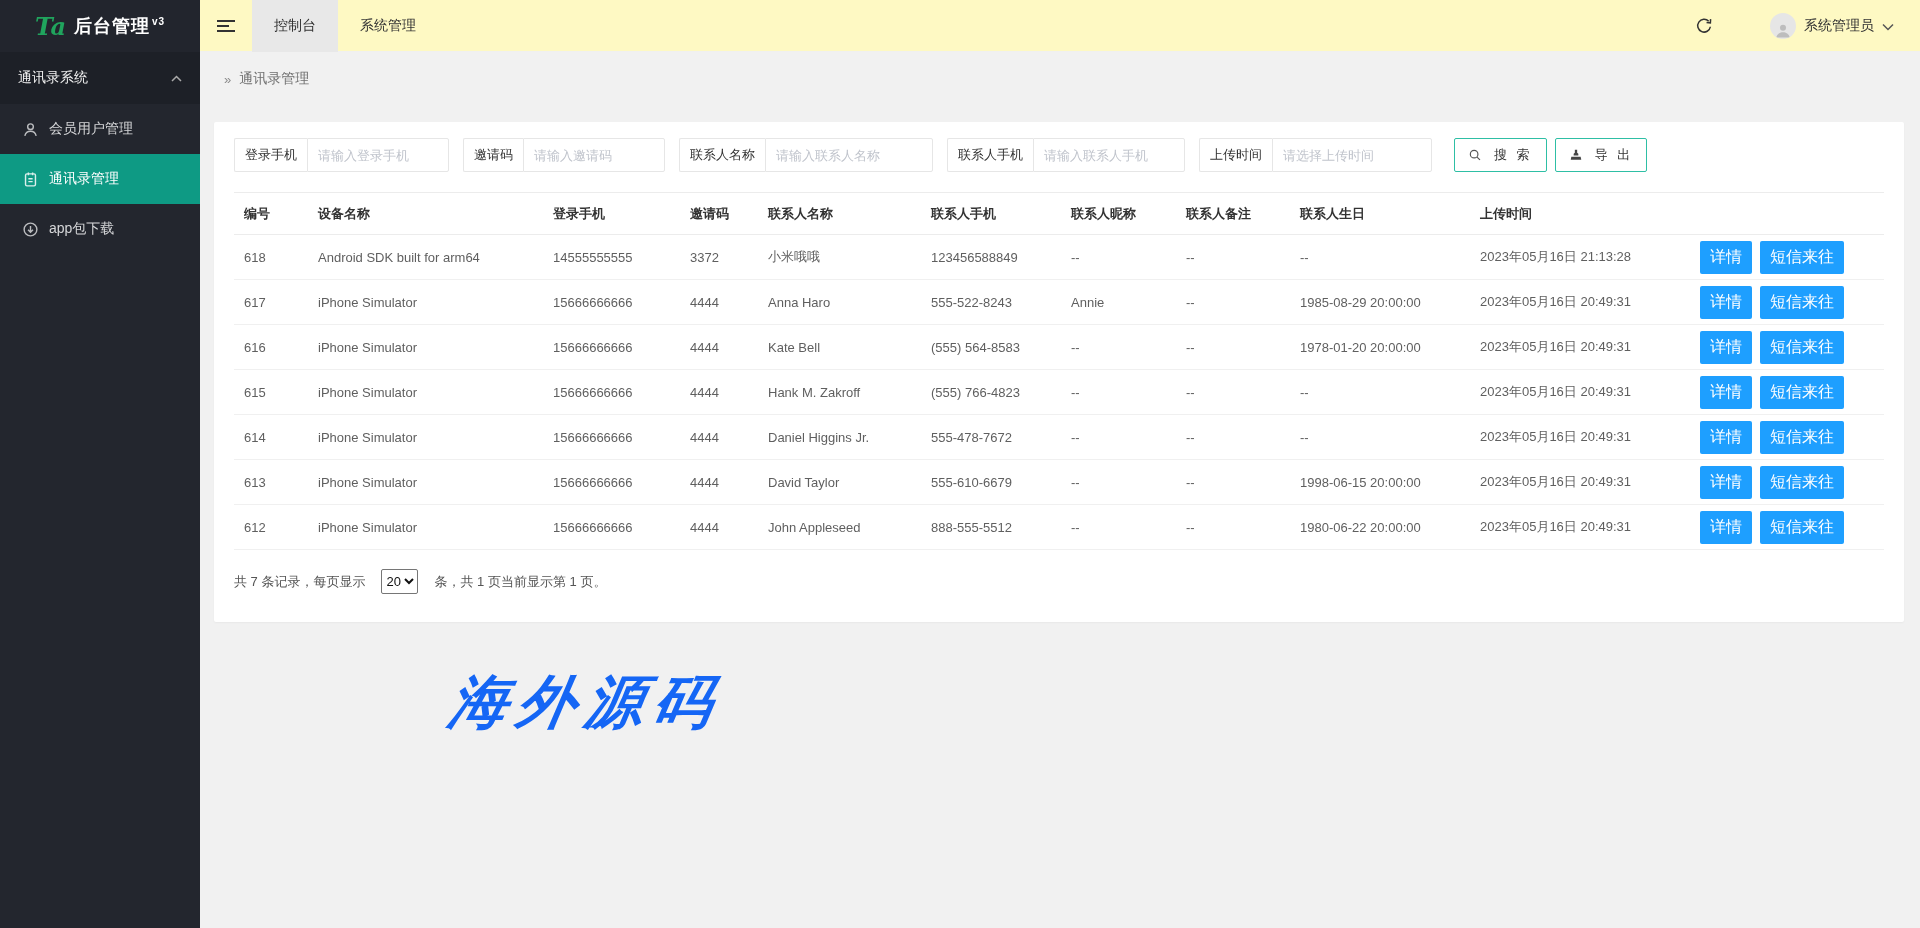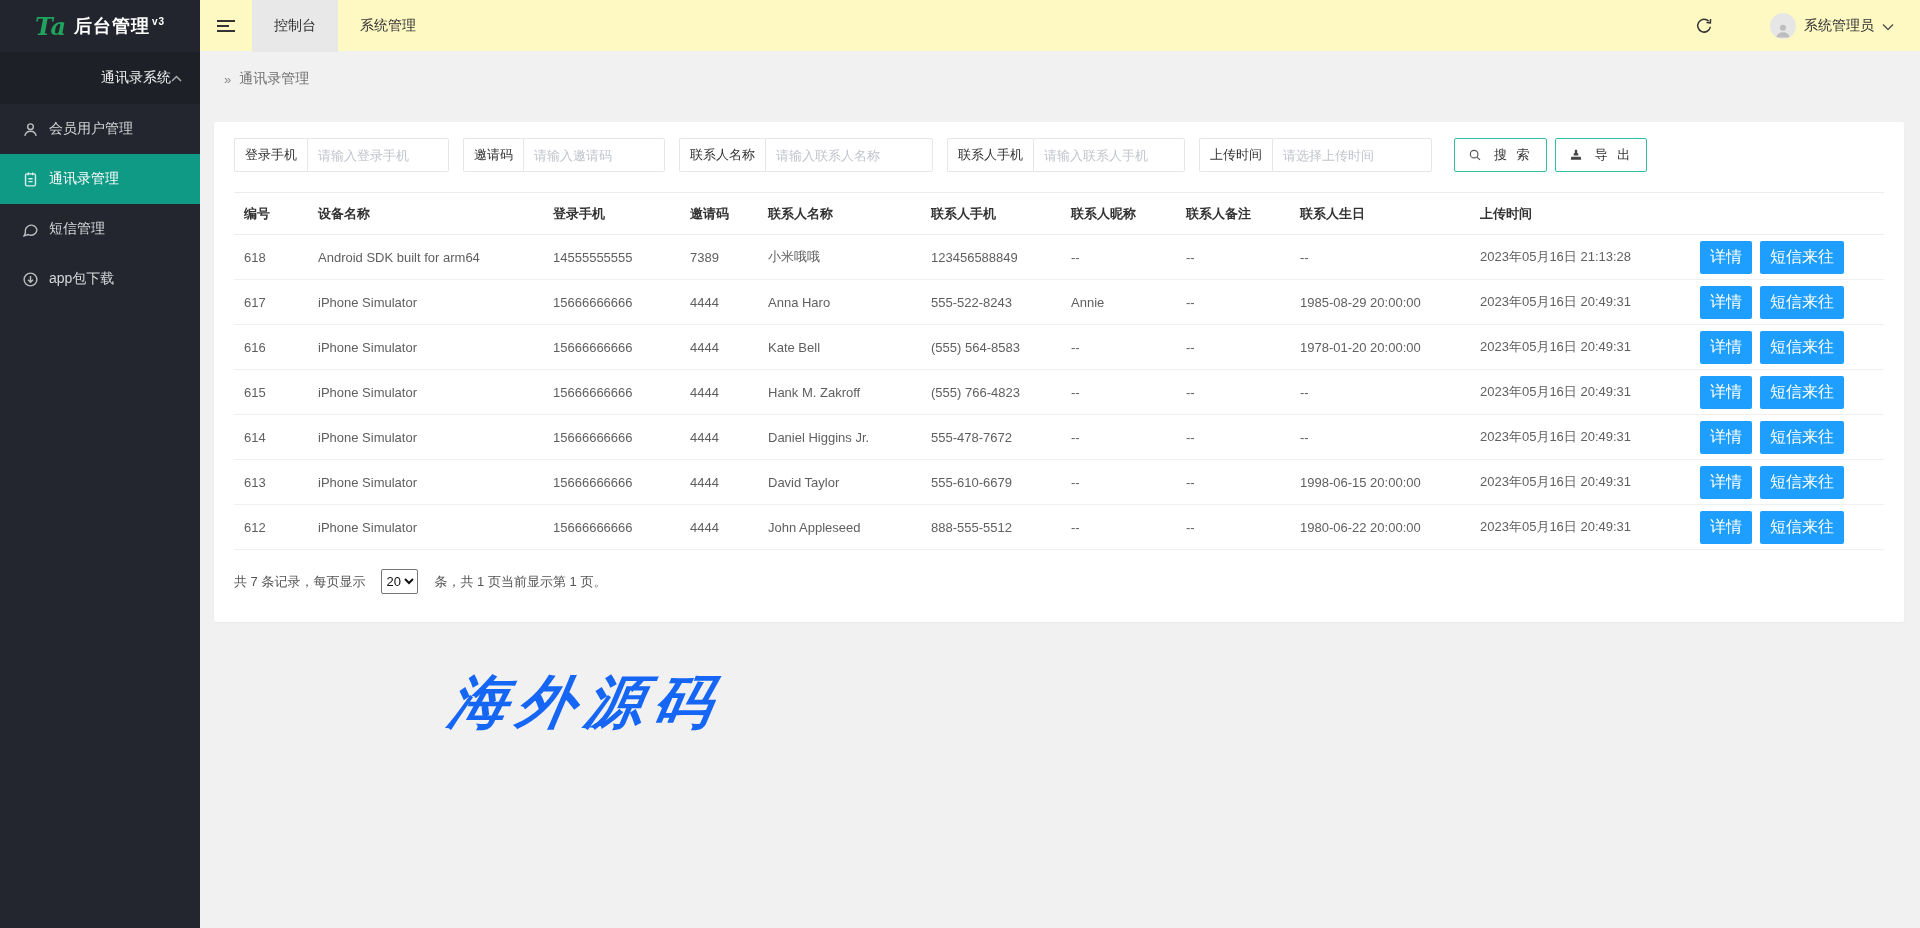--- a/index.html
+++ b/index.html
@@ -8,21 +8,21 @@
 
   
   .sidebar { position:fixed; left:0; top:0; bottom:0; width:200px; background:#23262e; z-index:20; }
   .logo { height:52px; display:flex; align-items:center; justify-content:center; background:#22252d; }
   .logo-script { font-family:"DejaVu Serif",serif; font-style:italic; font-weight:bold;
     color:#20a45d; font-size:24px; margin-right:8px; }
   .logo-title { color:#fff; font-size:18px; font-weight:bold; letter-spacing:1px; }
   .logo-ver { color:#fff; font-size:10px; font-weight:bold; vertical-align:super; margin-left:2px; }
   .menu-section { height:52px; background:#1d2027; display:flex; align-items:center;
     padding:0 18px; color:#f0f0f0; font-size:14px; cursor:pointer; }
-  .menu-section .sec-label { flex:1;text-align:right; }
+  .menu-section .sec-label { flex:1; }
   .menu-section .chev { color:#aaa; font-size:12px; }
   .menu-item { height:50px; display:flex; align-items:center; padding:0 18px 0 22px;
     color:#d6d7d9; font-size:14px; cursor:pointer; }
   .menu-item .mi-icon { width:17px; height:17px; margin-right:10px; flex:0 0 17px; opacity:.85; }
   .menu-item.active { background:#0e9a84; color:#fff; }
   .mi-icon svg { width:100%; height:100%; display:block; }
 
   
   .header { position:fixed; left:200px; top:0; right:0; height:52px; background:#fef9c3;
     border-bottom:1px solid #f0f0f0; display:flex; align-items:center; z-index:10; }
@@ -116,29 +116,20 @@
   <div class="menu-item active">
     <span class="mi-icon">
       <svg viewBox="0 0 24 24" fill="none" stroke="#ffffff" stroke-width="2">
           <rect x="5" y="4" width="14" height="17" rx="2"></rect>
           <path d="M9 2v4M15 2v4M9 11h6M9 15h6"></path>
         </svg>
     </span>
     <span>通讯录管理</span>
   </div>
 
-  <div class="menu-item">
-    <span class="mi-icon">
-      <svg viewBox="0 0 24 24" fill="none" stroke="#d6d7d9" stroke-width="2">
-          <path d="M21 12a8 8 0 0 1-8 8c-1.5 0-3-.3-4.2-.9L3 21l1.9-4.6A8 8 0 1 1 21 12z"></path>
-          <path d="M8 12h.01M12 12h.01M16 12h.01" stroke-width="2.6"></path>
-        </svg>
-    </span>
-    <span>短信管理</span>
-  </div>
 
   <div class="menu-item">
     <span class="mi-icon">
       <svg viewBox="0 0 24 24" fill="none" stroke="#d6d7d9" stroke-width="2">
           <circle cx="12" cy="12" r="9"></circle>
           <path d="M12 7v8M8.5 12.5 12 16l3.5-3.5"></path>
         </svg>
     </span>
     <span>app包下载</span>
   </div>
@@ -244,21 +235,21 @@
             <th>联系人生日</th>
             <th>上传时间</th>
             <th></th>
           </tr>
         </thead>
         <tbody>
             <tr>
               <td>618</td>
               <td>Android SDK built for arm64</td>
               <td>14555555555</td>
-              <td>7389</td>
+              <td>3372</td>
               <td>小米哦哦</td>
               <td>123456588849</td>
               <td>--</td>
               <td>--</td>
               <td>--</td>
               <td>2023年05月16日 21:13:28</td>
               <td><button class="act-btn">详情</button><button class="act-btn">短信来往</button></td>
             </tr>
             <tr>
               <td>617</td>

